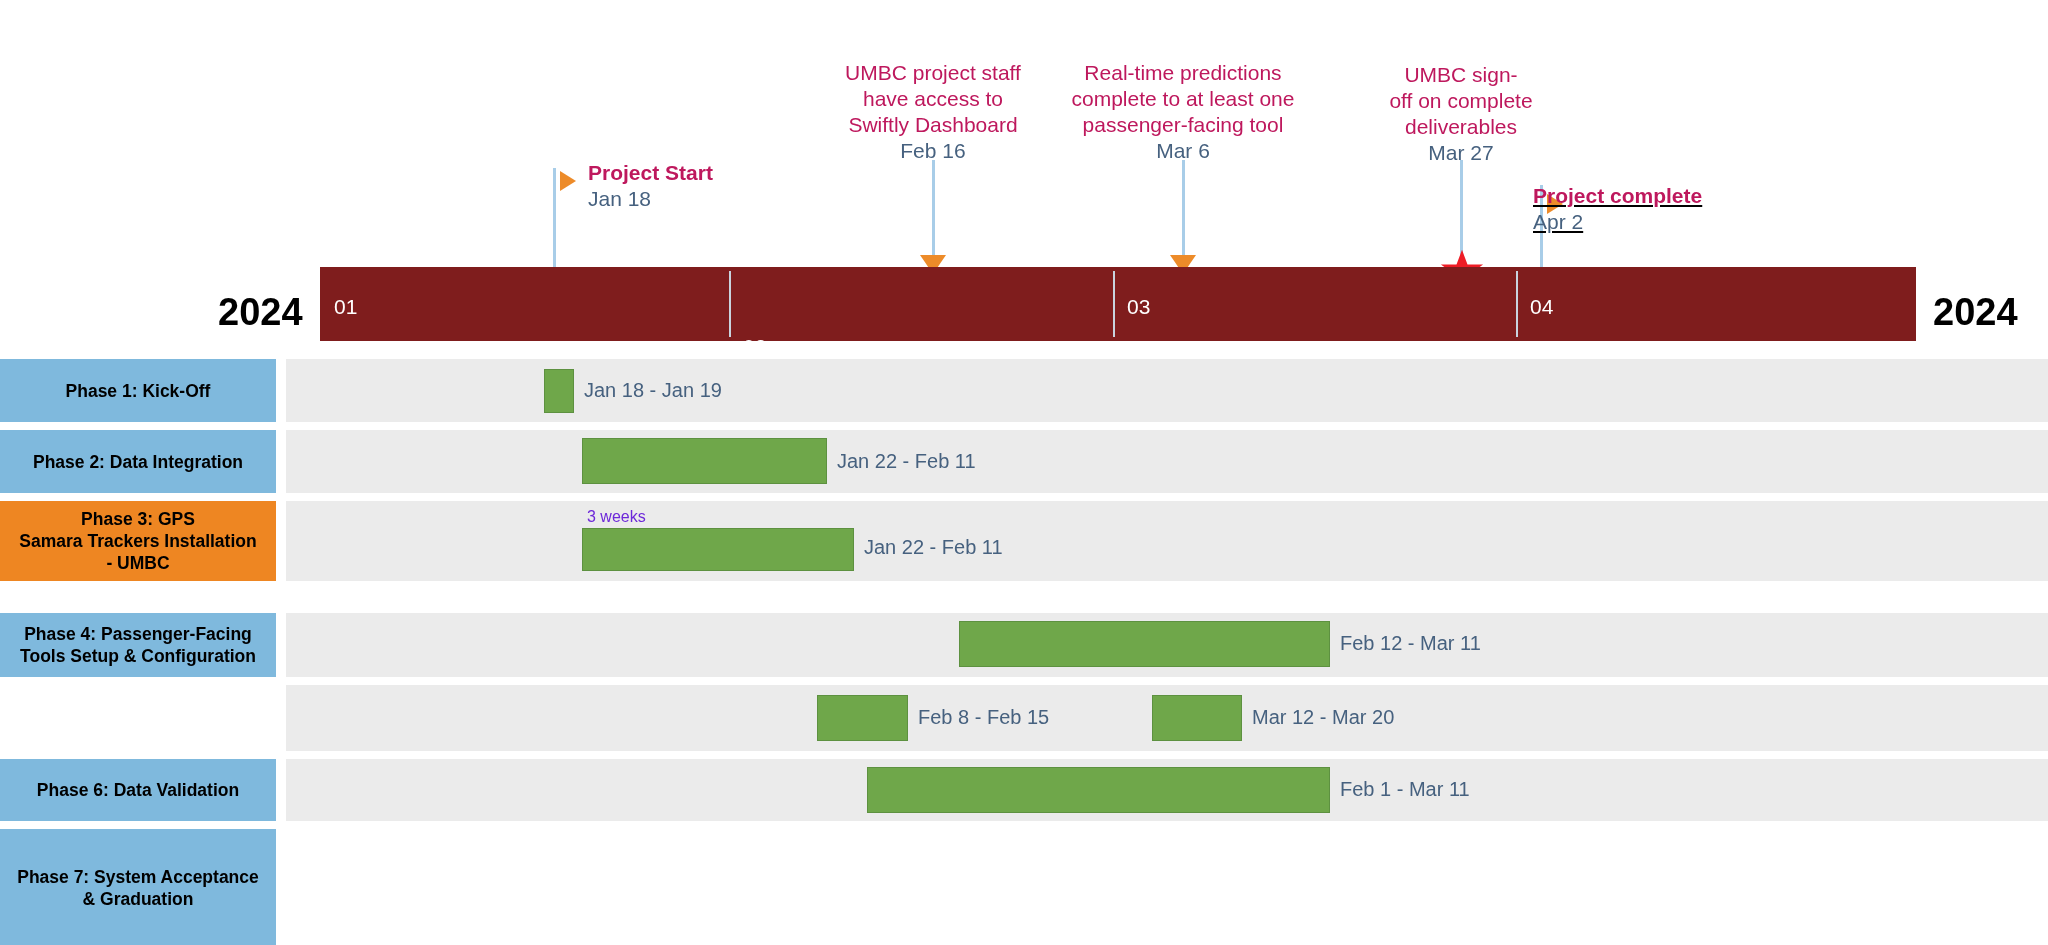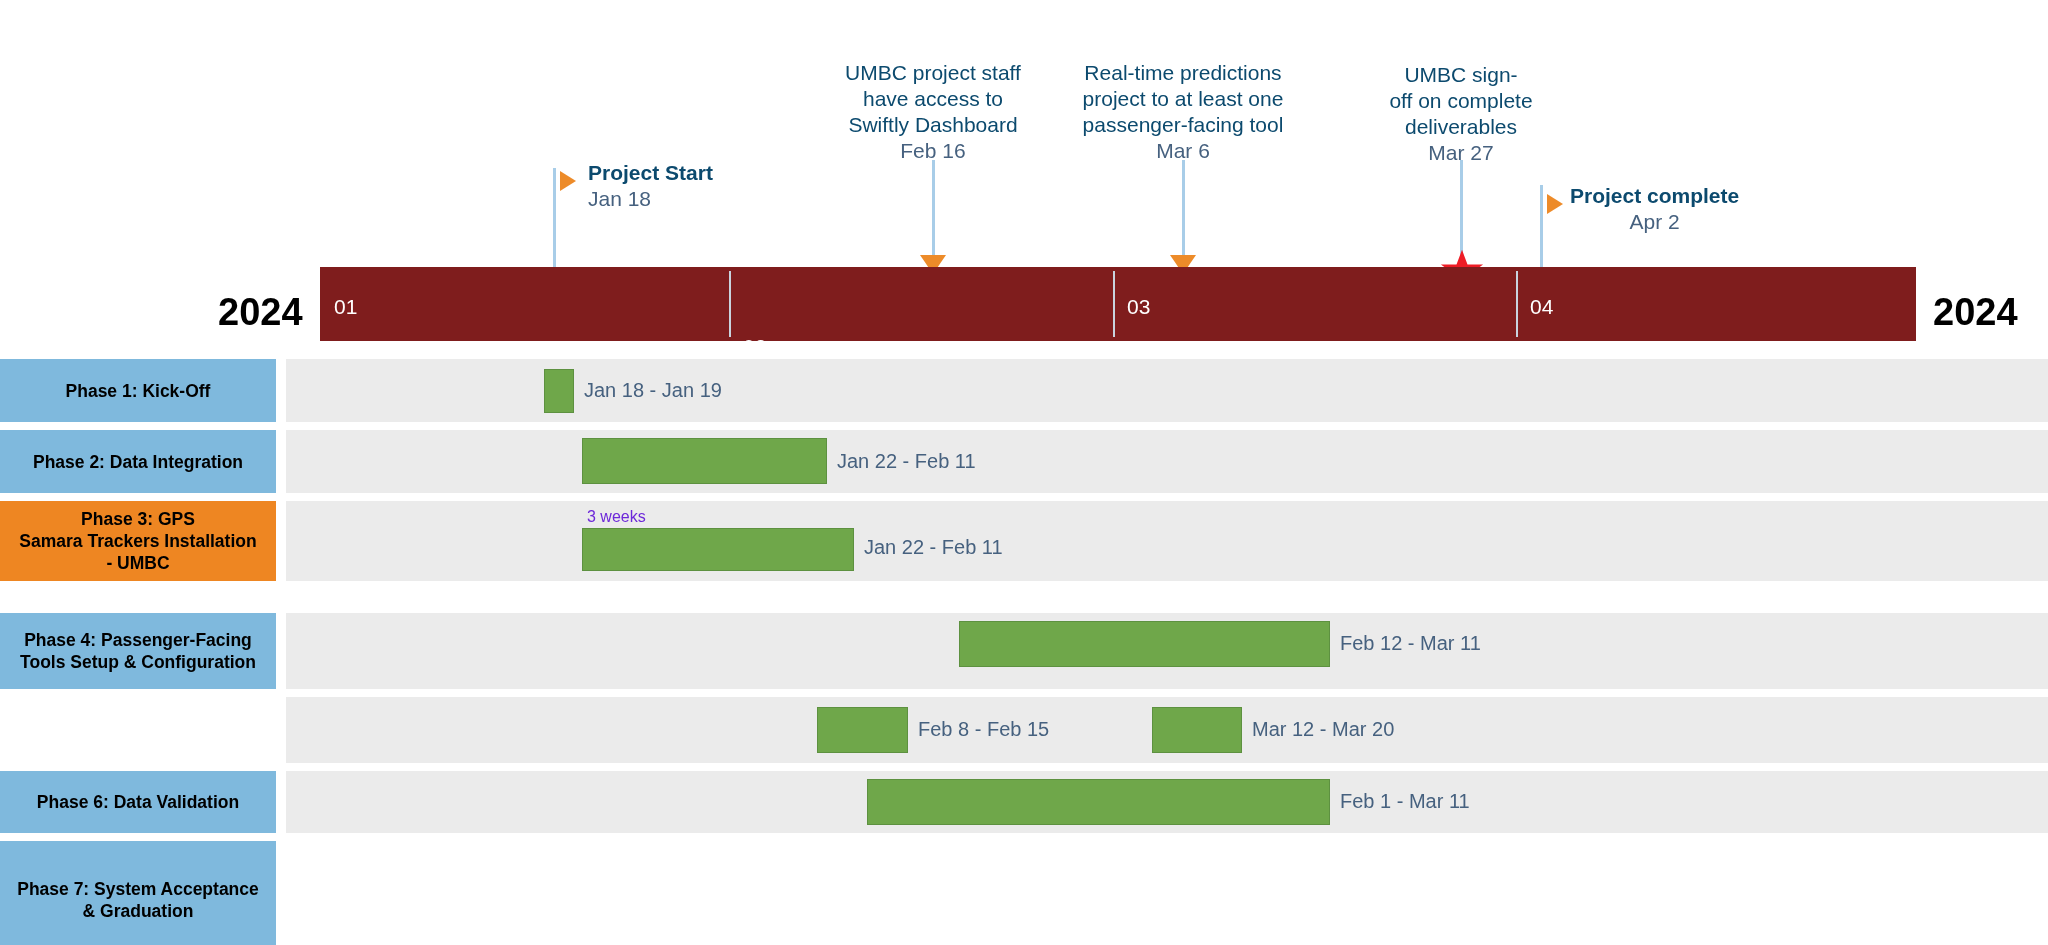--- a/index.html
+++ b/index.html
@@ -12,21 +12,21 @@
   }
   #root { position: relative; width: 2048px; height: 945px; }
 
   
   #milestone-area { position: absolute; left: 0; top: 0; width: 2048px; height: 282px; }
 
   .milestone { position: absolute; }
   .ms-label-block { position: absolute; white-space: nowrap; }
   .ms-title {
     font-size: 21px;
-    color: #0c4a6e;
+    color: #be185d;
     line-height: 26px;
   }
   .ms-title.bold { font-weight: bold; }
   .ms-date {
     font-size: 21px;
     color: #46617f;
     line-height: 26px;
   }
   .ms-stem {
     position: absolute;
@@ -153,21 +153,21 @@
         <div class="ms-title">Swiftly Dashboard</div>
         <div class="ms-date">Feb 16</div>
       </div>
     </div>
 
     <div class="milestone">
       <div class="ms-stem" style="left:1182px; top:160px; height:98px;"></div>
       <div class="ms-marker tri-down" style="left:1170px; top:255px;"></div>
       <div class="ms-label-block" style="left:1183px; top:60px; transform:translateX(-50%); text-align:center;">
         <div class="ms-title">Real-time predictions</div>
-        <div class="ms-title">project to at least one</div>
+        <div class="ms-title">complete to at least one</div>
         <div class="ms-title">passenger-facing tool</div>
         <div class="ms-date">Mar 6</div>
       </div>
     </div>
 
     <div class="milestone">
       <div class="ms-stem" style="left:1460px; top:160px; height:110px;"></div>
       <div class="ms-marker star-marker" style="left:1440px; top:248px;">
         <svg width="44" height="44" viewBox="0 0 24 24" aria-hidden="true">
           <polygon points="12,1 15,9 23.5,9 16.6,14 19.3,22.5 12,17.3 4.7,22.5 7.4,14 0.5,9 9,9" fill="#ee1c25"></polygon>
@@ -177,21 +177,21 @@
         <div class="ms-title">UMBC sign-</div>
         <div class="ms-title">off on complete</div>
         <div class="ms-title">deliverables</div>
         <div class="ms-date">Mar 27</div>
       </div>
     </div>
 
     <div class="milestone">
       <div class="ms-stem" style="left:1540px; top:185px; height:85px;"></div>
       <div class="ms-marker tri-right" style="left:1547px; top:194px;"></div>
-      <div class="ms-label-block" style="left:1570px; top:183px; text-align:center;">
+      <div class="ms-label-block" style="left:1533px; top:183px; text-align:left;text-decoration:underline;">
         <div class="ms-title bold">Project complete</div>
         <div class="ms-date">Apr 2</div>
       </div>
     </div>
   </div>
 
   <div id="year-left" class="year-label">2024</div>
   <div id="year-right" class="year-label">2024</div>
 
   <div id="timeline-band">
@@ -242,21 +242,21 @@
       <div class="row-body">
         <div class="task">
           <div class="task-note" style="left:301px; top:7px;">3 weeks</div>
 
           <div class="task-bar" style="left:296px; top:27px; width:272px; height:43px;"></div>
           <div class="task-dates" style="left:578px; top:35px;">Jan 22 - Feb 11</div>
         </div>
       </div>
     </div>
 
-    <div class="row" style="height:76px;margin-top:32px;">
+    <div class="row" style="height:64px;margin-top:32px;">
       <div class="row-head">
         <div>
           <div>Phase 4: Passenger-Facing</div>
           <div>Tools Setup &amp; Configuration</div>
         </div>
       </div>
       <div class="row-body">
         <div class="task">
 
           <div class="task-bar" style="left:673px; top:8px; width:371px; height:46px;"></div>

